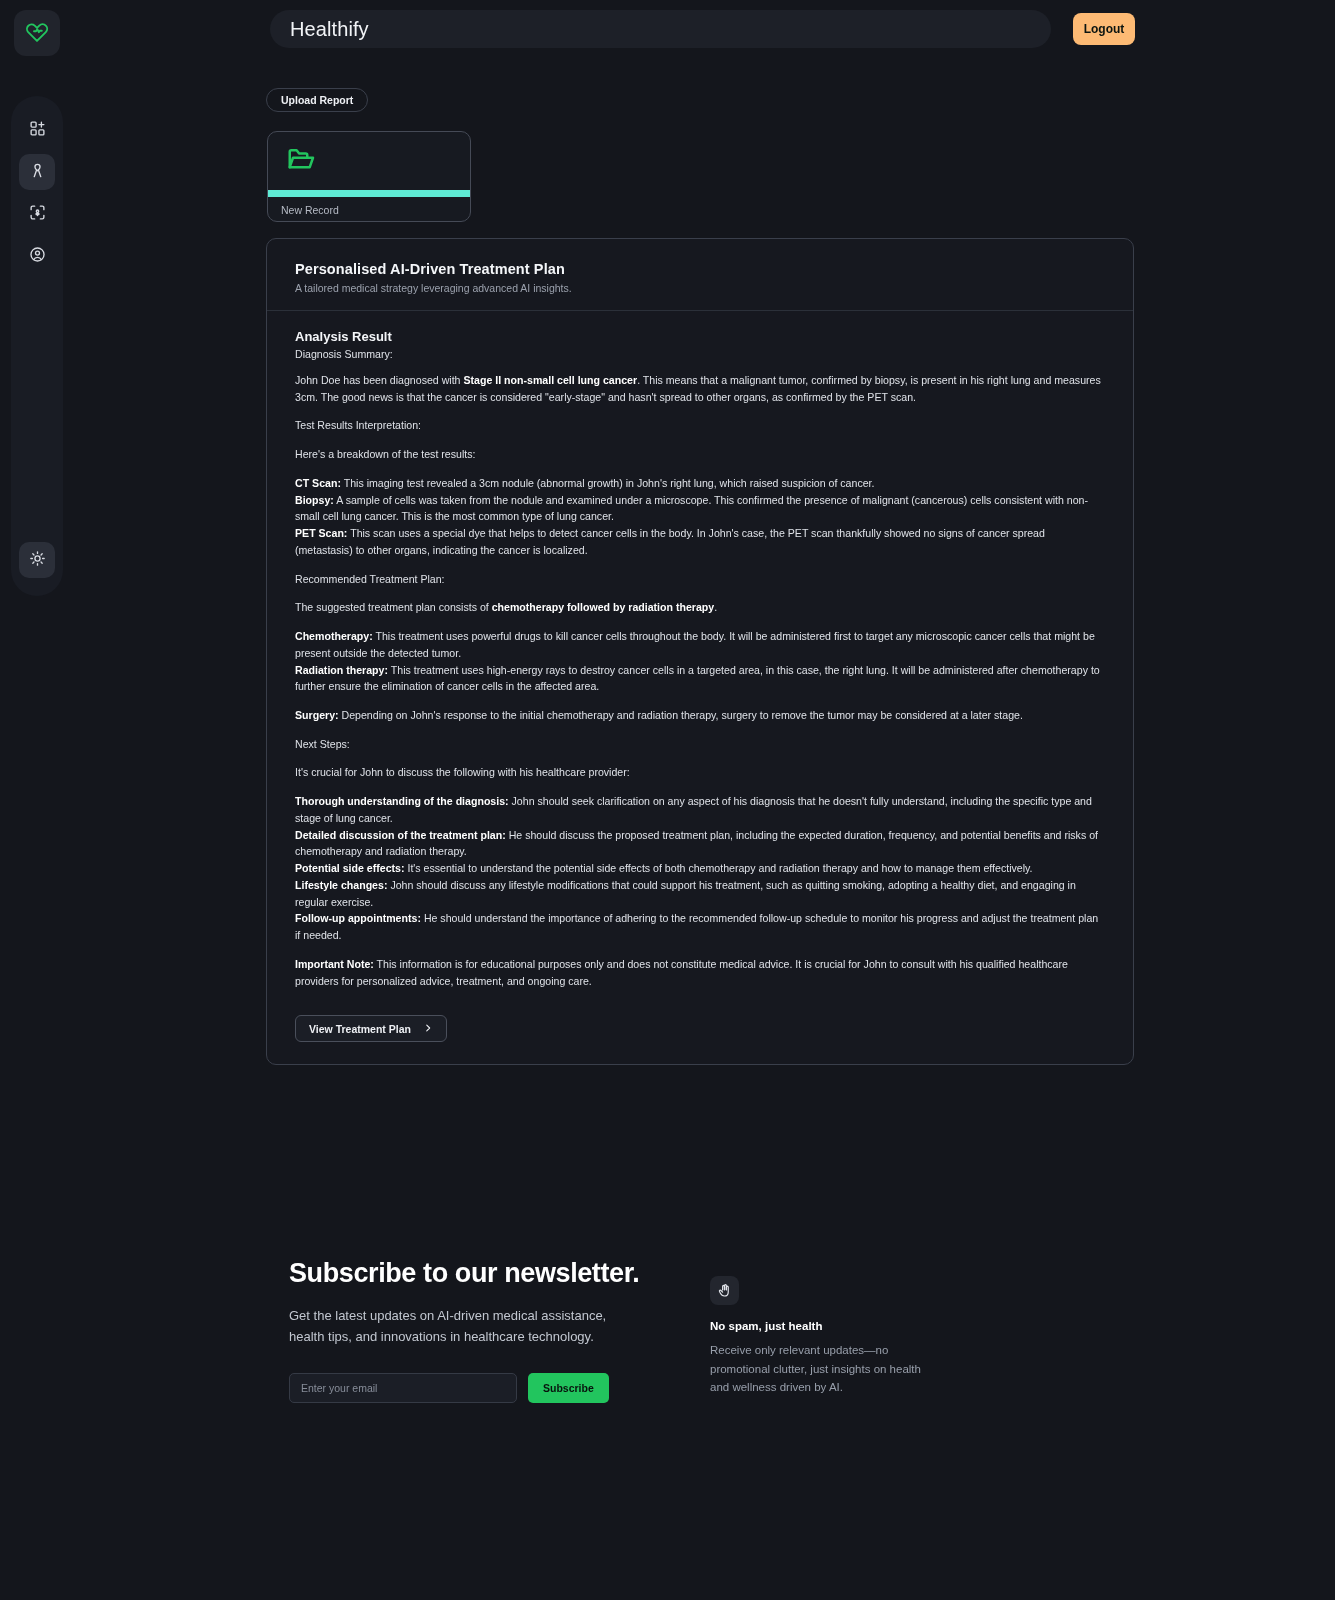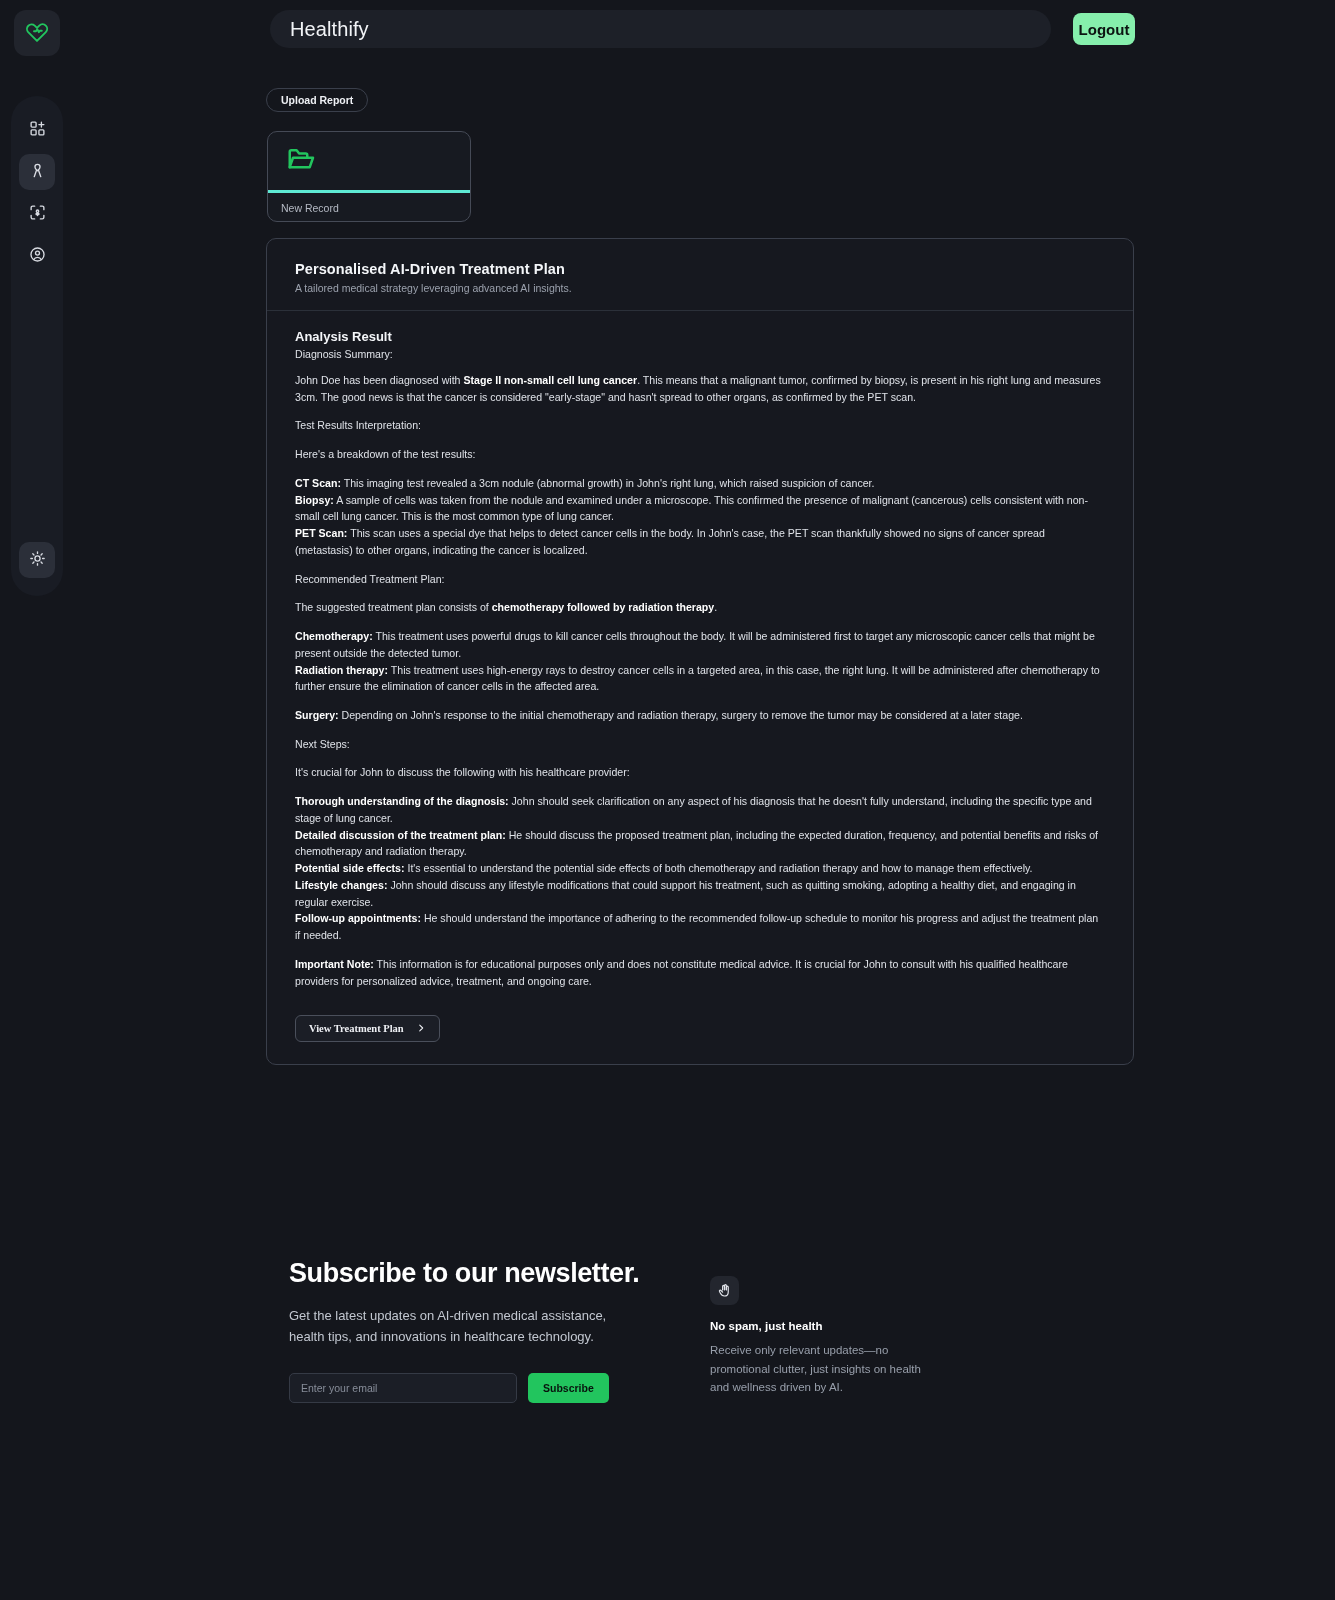--- a/index.html
+++ b/index.html
@@ -54,24 +54,24 @@
   .title-bar {
     flex: 1; height: 38px;
     background: #1d2028;
     border-radius: 19px;
     display: flex; align-items: center;
     padding: 0 20px;
   }
   .app-title { font-size: 20px; font-weight: 400; color: #f2f4f7; letter-spacing: .1px; }
   .logout-btn {
     width: 62px; height: 32px;
-    background: #86efac; color: #0b1410;
+    background: #fdba74; color: #0b1410;
     border: none; border-radius: 8px;
     font-family: "Liberation Sans", sans-serif;
-    font-size: 15px; font-weight: 700;
+    font-size: 12px; font-weight: 700;
     display: flex; align-items: center; justify-content: center;
     cursor: pointer;
   }
 
   
   .upload-pill {
     position: absolute; left: 266px; top: 88px;
     height: 24px; padding: 0 14px;
     border: 1px solid #3a3f4b; border-radius: 13px;
     background: transparent; color: #eef0f4;
@@ -85,21 +85,21 @@
     position: absolute; left: 267px; top: 131px;
     width: 204px; height: 91px;
     border: 1px solid #454a56; border-radius: 10px;
     background: #171a21; overflow: hidden;
   }
   .record-icon-area {
     height: 58px; display: flex; align-items: center;
     padding-left: 18px;
   }
   .record-label-area {
-    height: 32px; border-top: 3px solid #5eead4;
+    height: 32px; border-top: 7px solid #5eead4;
     display: flex; align-items: center; padding-left: 13px;
     font-size: 10.5px; color: #b5bac4;
   }
 
   
   .panel {
     position: absolute; left: 266px; top: 238px;
     width: 868px;
     border: 1px solid #3a3f4b; border-radius: 10px;
     background: #16181f;
@@ -115,21 +115,21 @@
   .para b { font-weight: 700; color: #ffffff; }
   .blk { margin-top: 12px; }
   .blk .row { font-size: 10.6px; line-height: 1.58; color: #dfe2e8; }
   .blk .row b { font-weight: 700; color: #ffffff; }
 
   .view-btn {
     margin-top: 26px;
     height: 27px; padding: 0 13px;
     border: 1px solid #4a4f5b; border-radius: 6px;
     background: #1b1e26; color: #eef0f4;
-    font-family: Liberation Serif, serif;
+    font-family: Liberation Sans, sans-serif;
     font-size: 10.5px; font-weight: 700;
     display: inline-flex; align-items: center; gap: 12px;
     cursor: pointer;
   }
 
   
   .news {
     position: absolute; left: 289px; top: 1258px;
     width: 790px; display: flex; gap: 0;
   }

